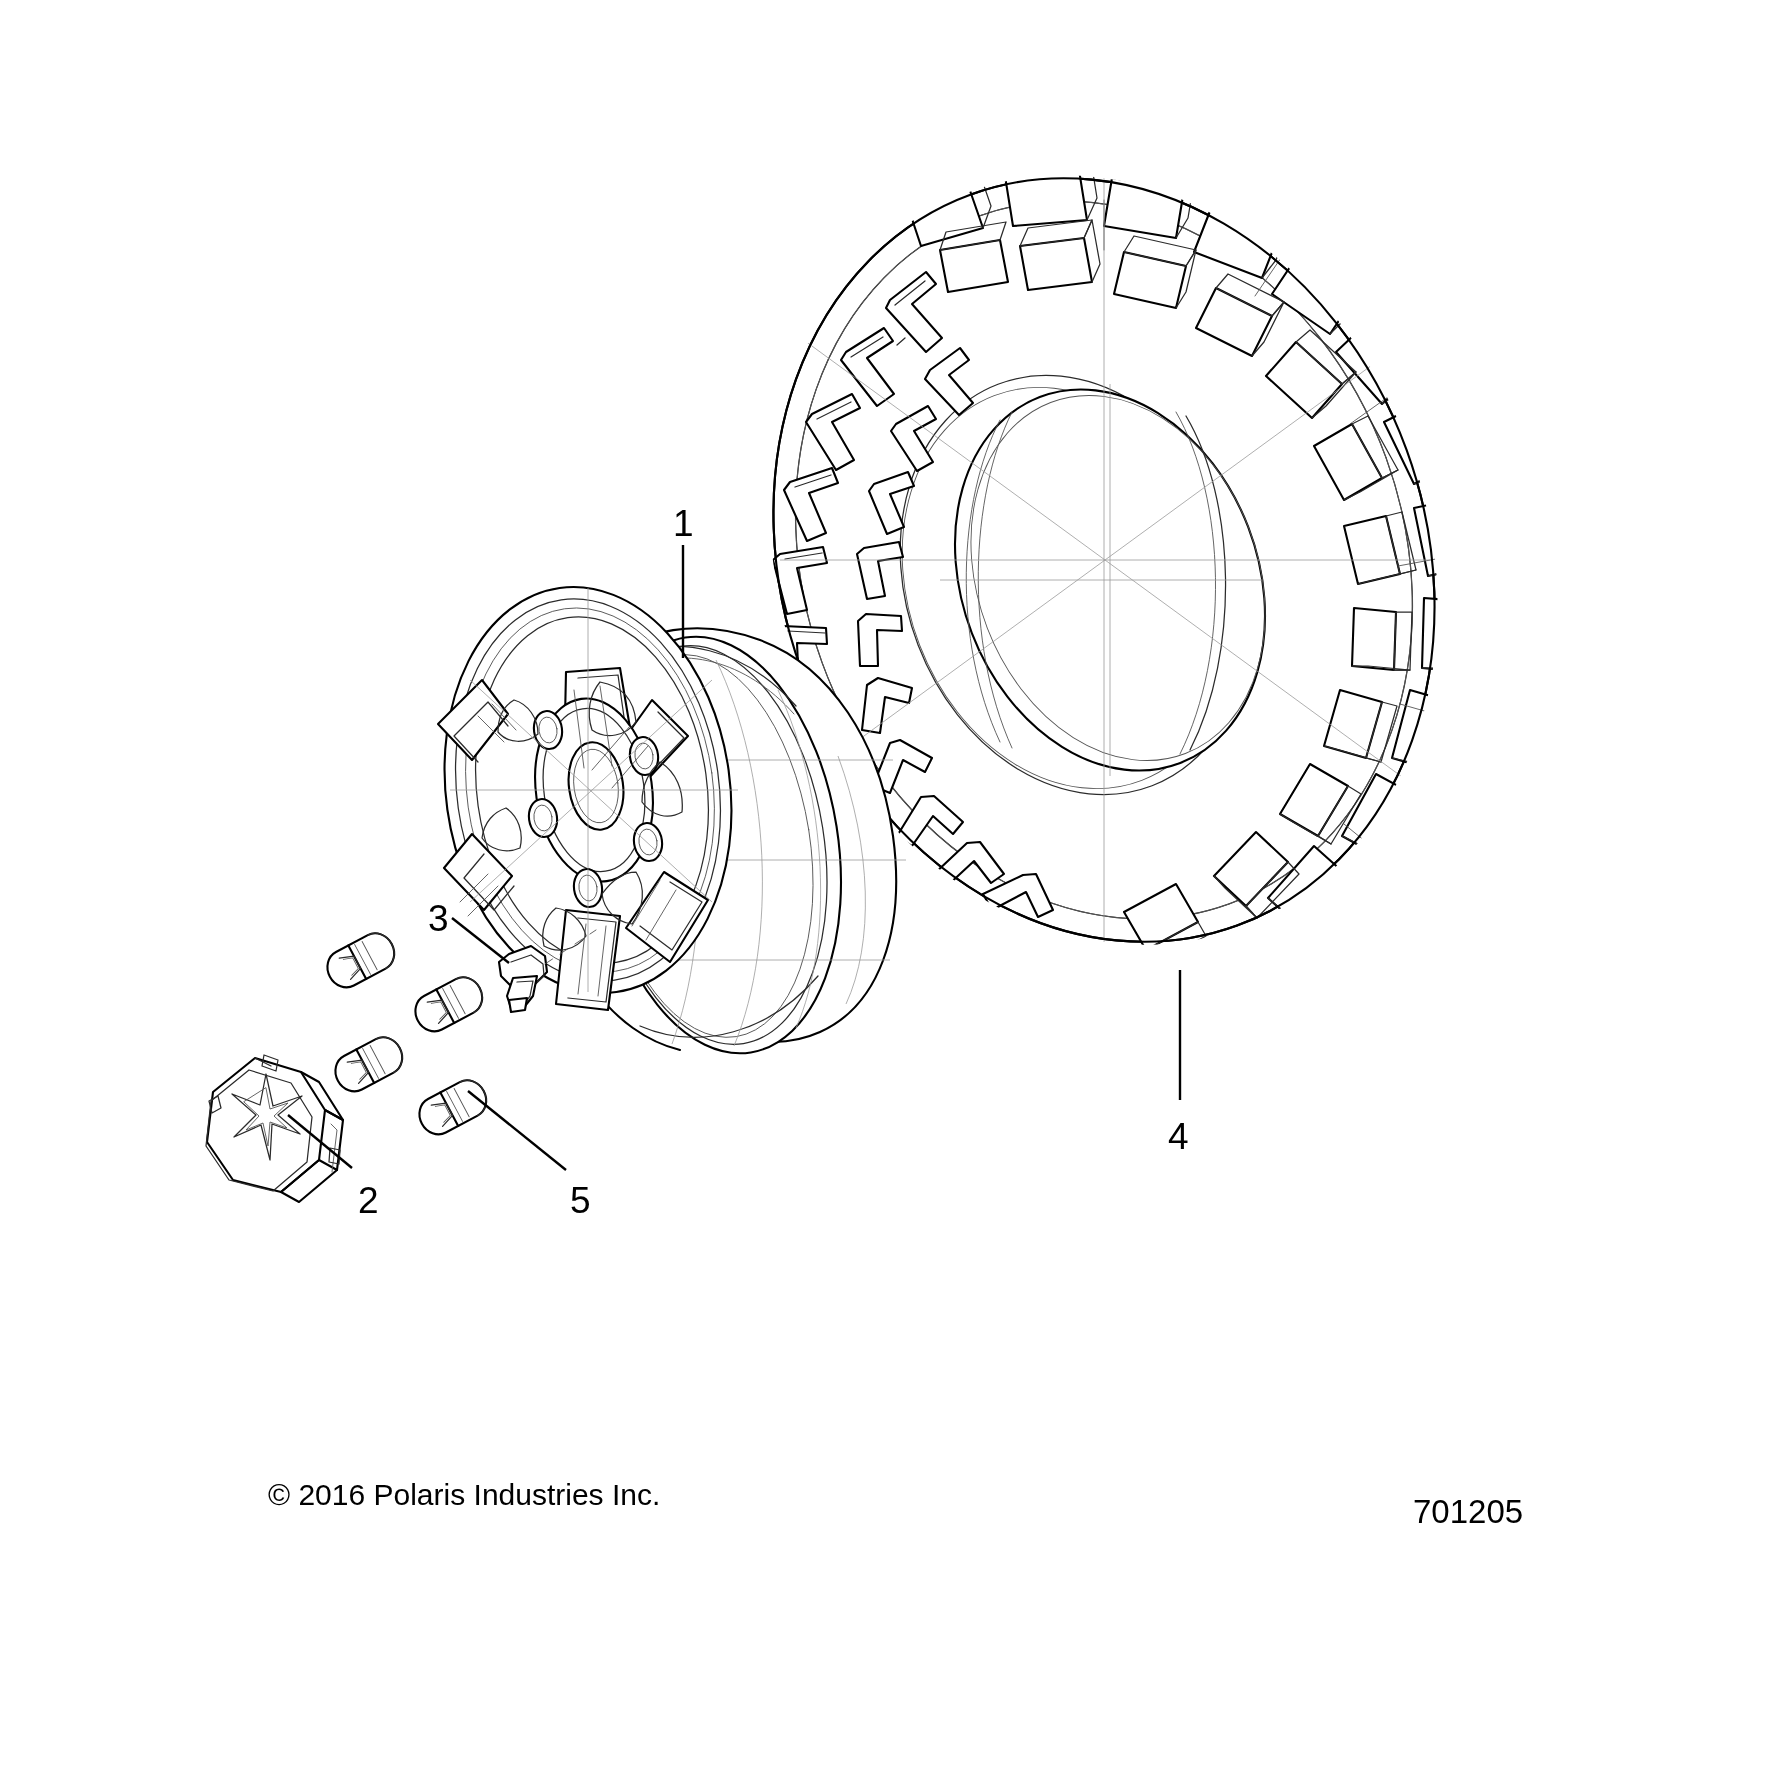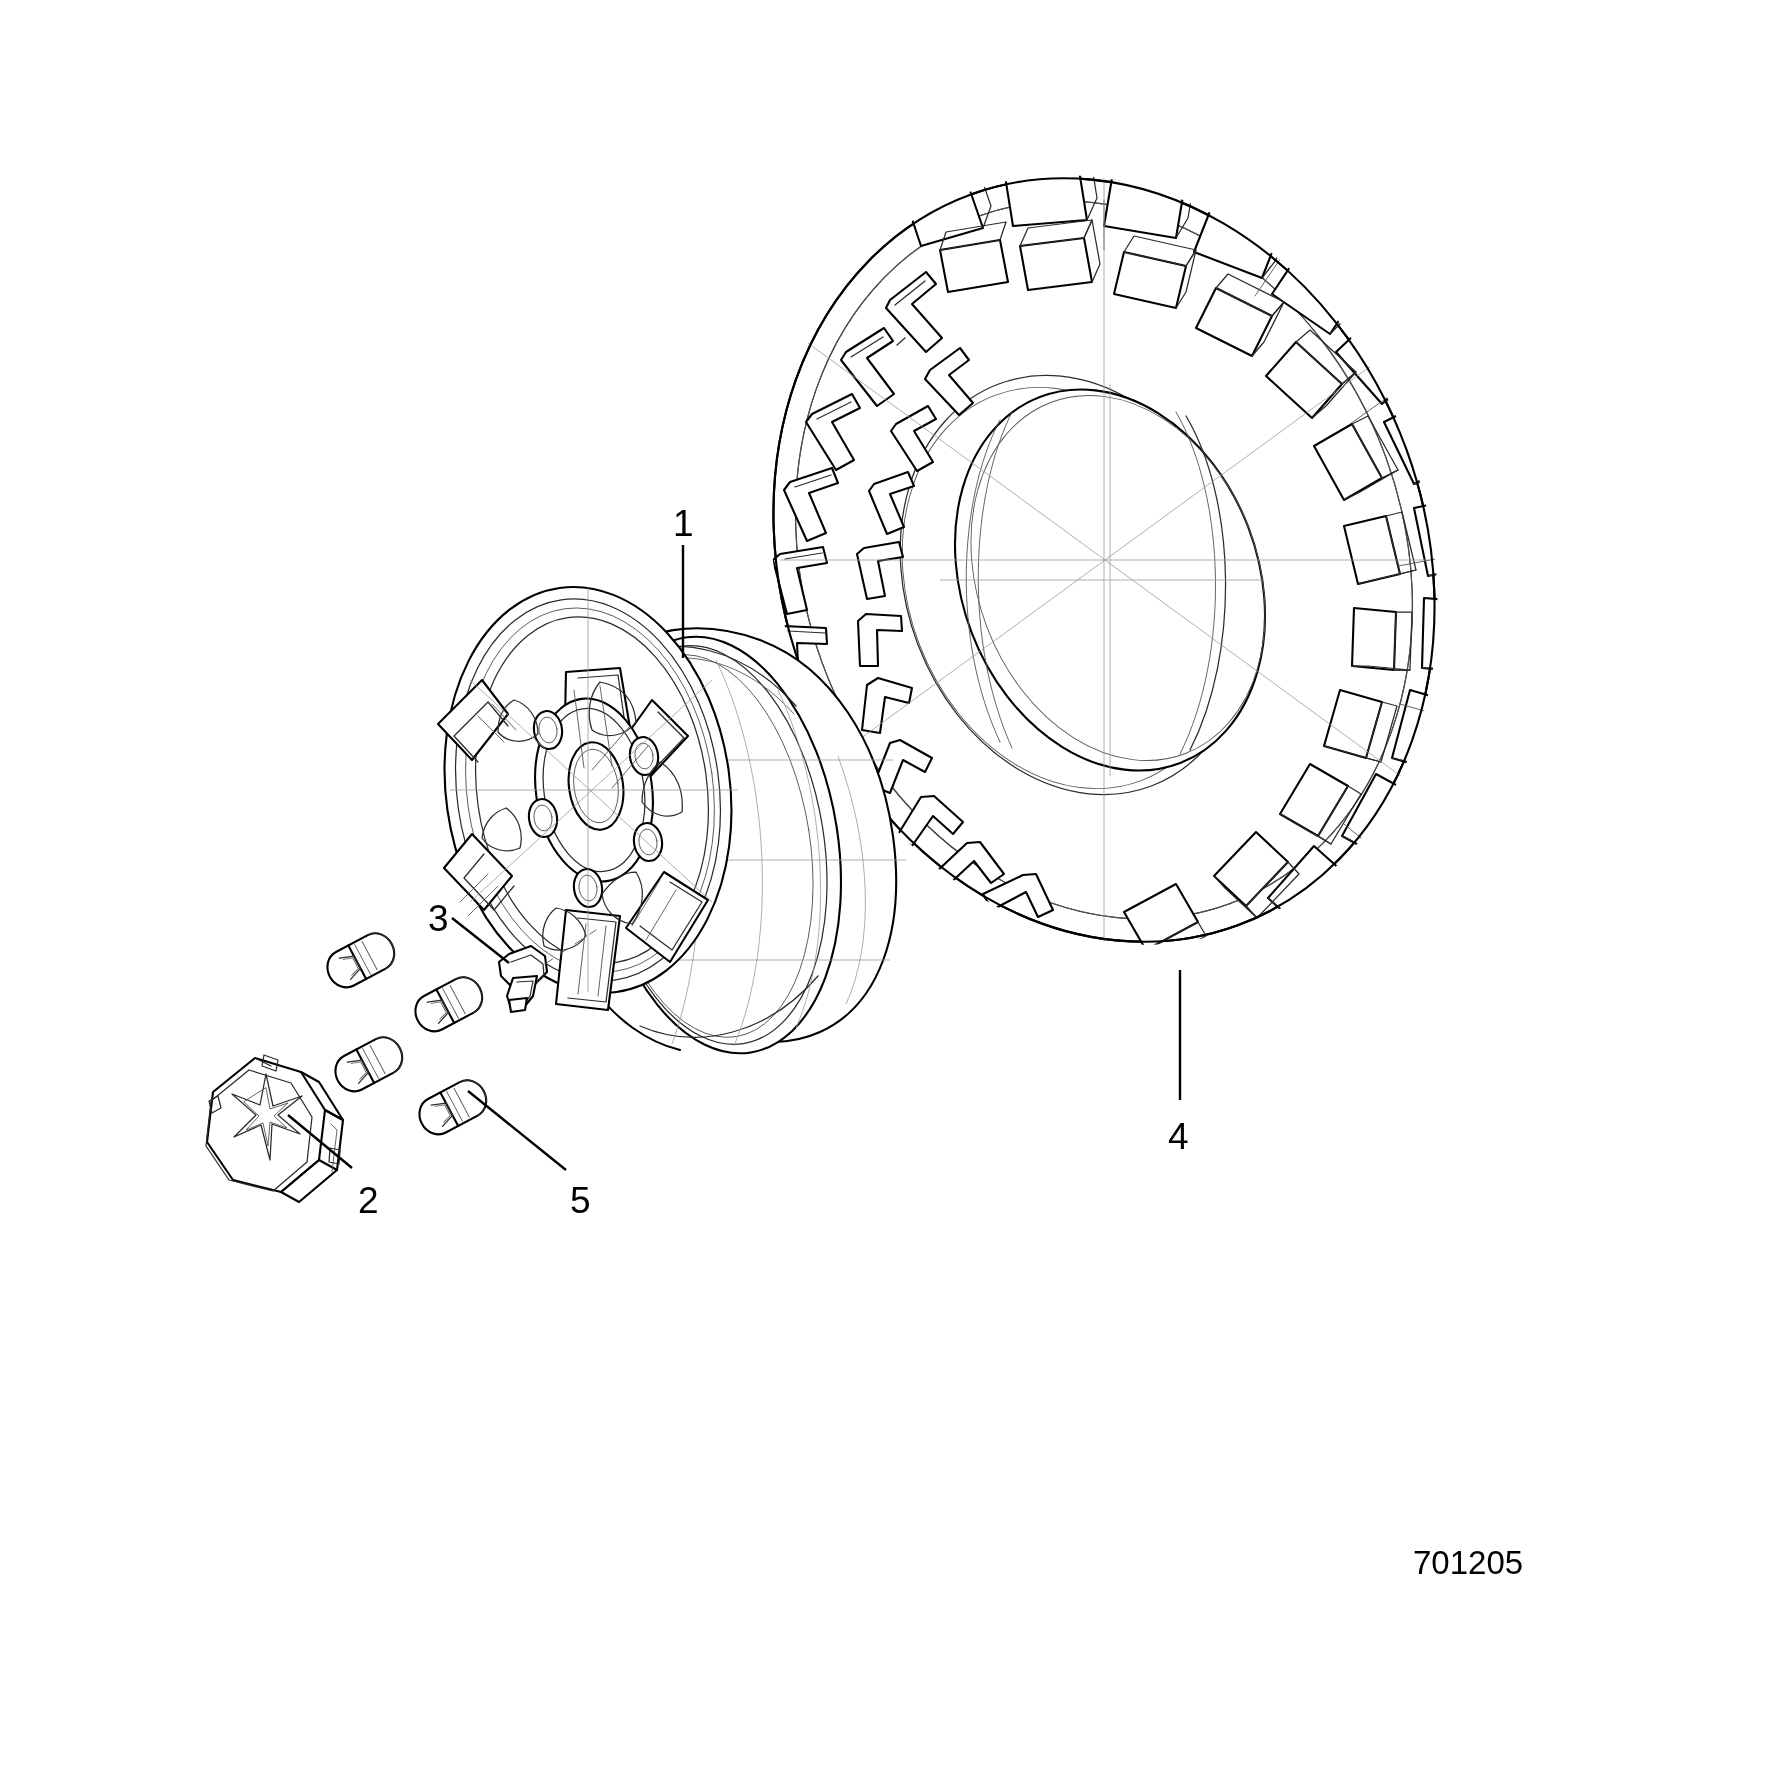--- a/index.html
+++ b/index.html
@@ -32,21 +32,21 @@
   }
   #copyright{
     position:absolute;
     left:268px;top:1478px;
     font-size:30px;
     font-family:"Liberation Sans", sans-serif;
     white-space:nowrap;
   }
   #partnumber{
     position:absolute;
-    left:1413px;top:1544px;
+    left:1413px;top:1493px;
     font-size:33px;
     font-family:"Liberation Sans", sans-serif;
     white-space:nowrap;
   }
   svg .ln{fill:none;stroke:#000;stroke-width:2.1;stroke-linejoin:round;stroke-linecap:round;}
   svg .lnT{fill:none;stroke:#2b2b2b;stroke-width:1.25;stroke-linejoin:round;stroke-linecap:round;}
   svg .lnF{fill:none;stroke:#555;stroke-width:0.9;stroke-linejoin:round;stroke-linecap:round;}
   svg .lnG{fill:none;stroke:#9a9a9a;stroke-width:0.8;}
   svg .wht{fill:#ffffff;}
   svg .leader{fill:none;stroke:#000;stroke-width:2.4;stroke-linecap:butt;}
@@ -445,15 +445,16 @@
     </g>
 
   </svg>
 
   <div class="callout" style="left:673px;top:505px;">1</div>
   <div class="callout" style="left:358px;top:1182px;">2</div>
   <div class="callout" style="left:428px;top:900px;">3</div>
   <div class="callout" style="left:1168px;top:1118px;">4</div>
   <div class="callout" style="left:570px;top:1182px;">5</div>
 
+  <div id="copyright">© 2016 Polaris Industries Inc.</div>
   <div id="partnumber">701205</div>
 
 </div>
 
 </body></html>

